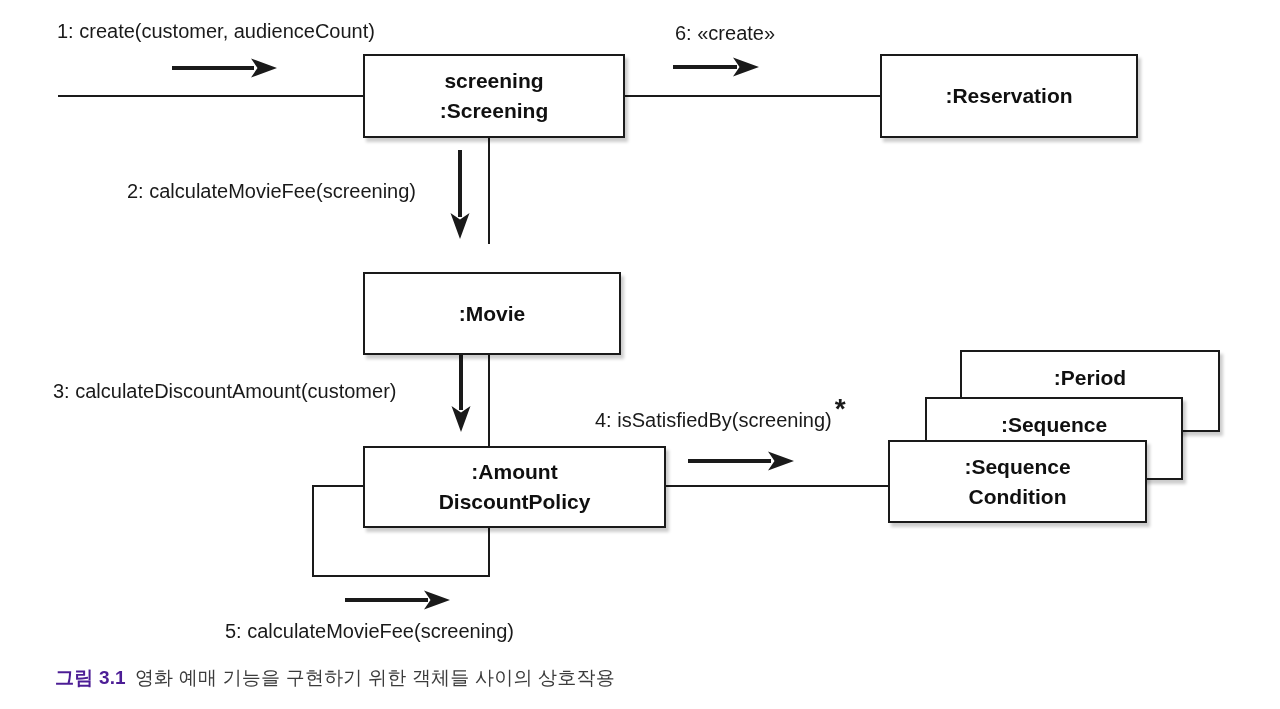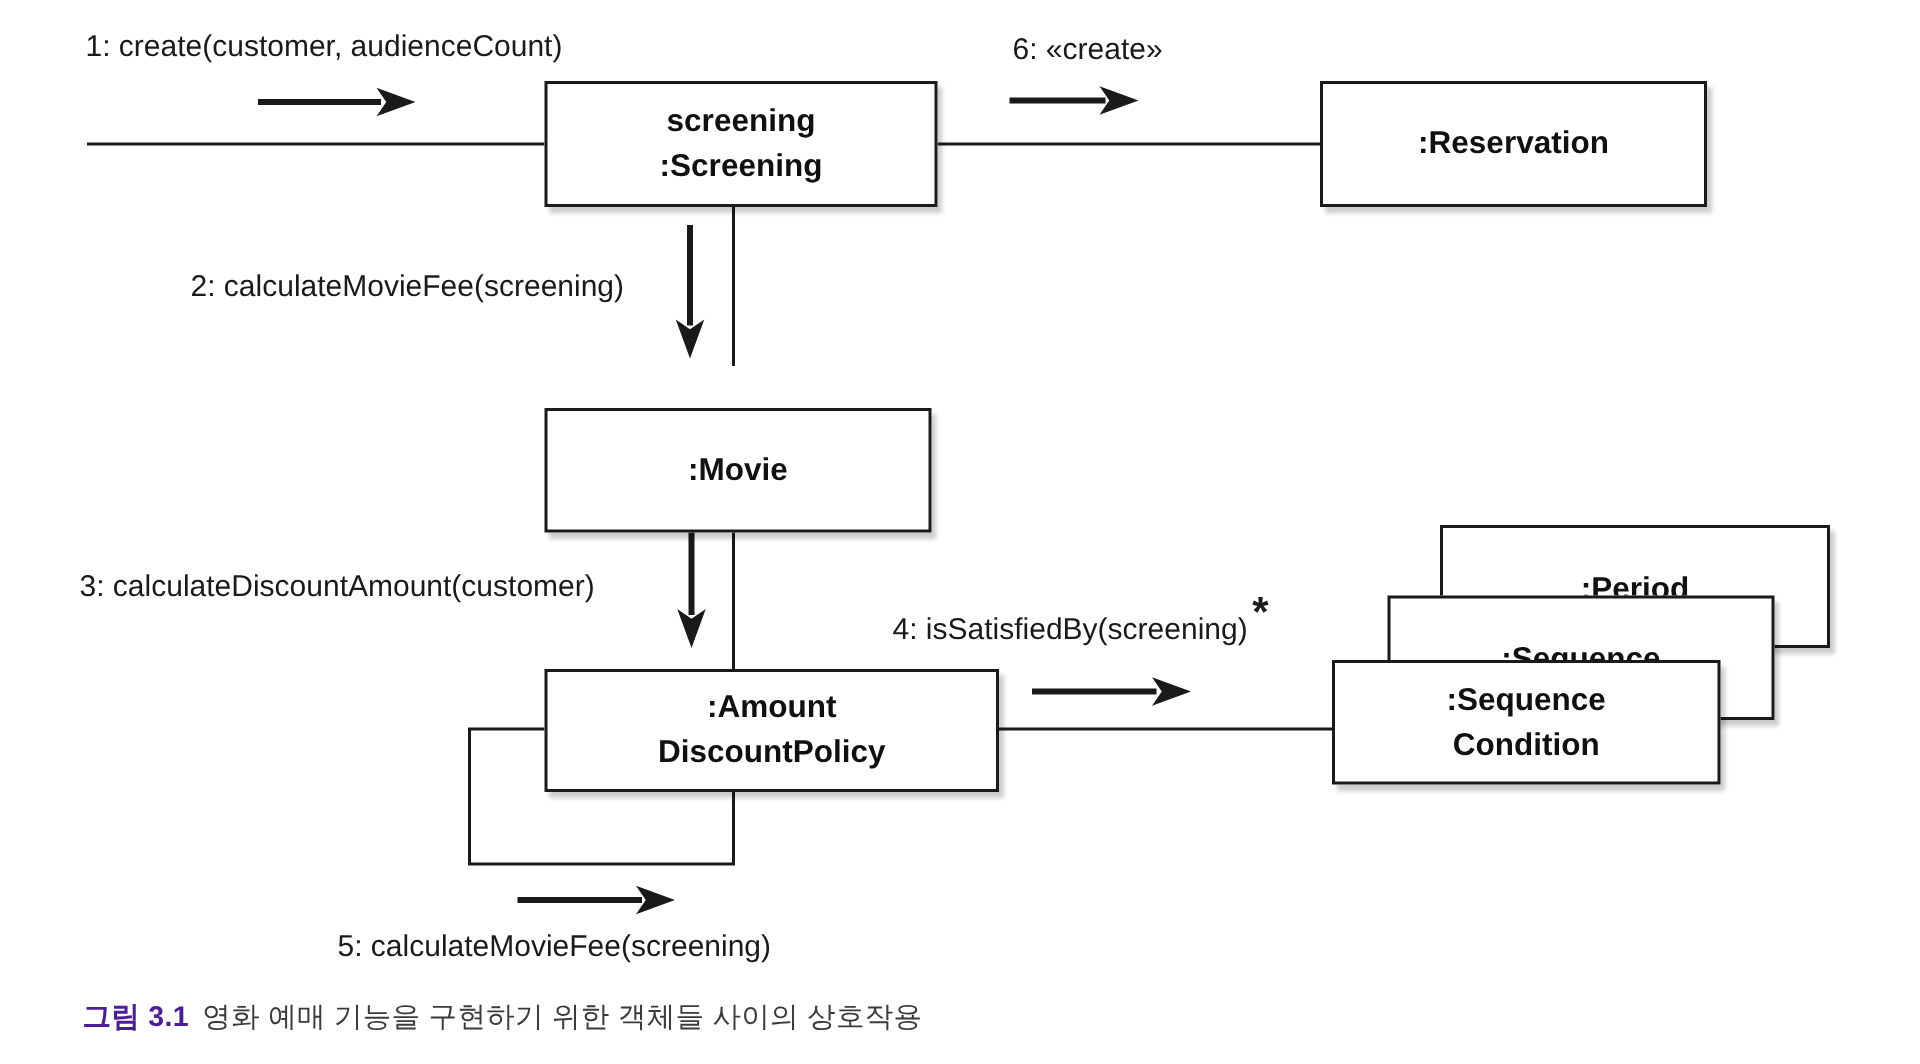--- a/index.html
+++ b/index.html
@@ -10,21 +10,21 @@
   }
   .canvas { position:absolute; left:0; top:0; width:1280px; height:709px; }
   svg.wires { position:absolute; left:0; top:0; z-index:1; }
 
   .box {
     position:absolute; background:#ffffff; border:2.5px solid #1a1a1a;
     display:flex; flex-direction:column; justify-content:center; align-items:center;
     text-align:center; font-weight:bold; font-size:21px; line-height:1.42; color:#101010;
     box-shadow:3px 4px 3px rgba(0,0,0,0.20);
   }
-  .box.top-align { justify-content:flex-start; padding-top:26px; }
+  .box.top-align { justify-content:flex-start; padding-top:11px; }
   .z3 { z-index:3; } .z4 { z-index:4; } .z5 { z-index:5; }
 
   .msg {
     position:absolute; font-size:20px; color:#1a1a1a; white-space:nowrap; z-index:6;
   }
   .star {
     display:inline-block; font-size:28px; font-weight:bold;
     position:relative; top:-9px; margin-left:3px; line-height:0;
   }
   .caption {

